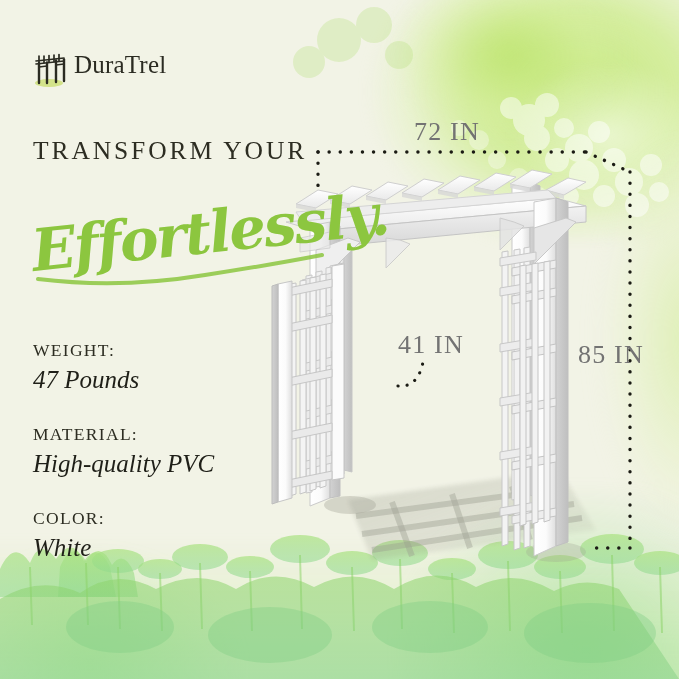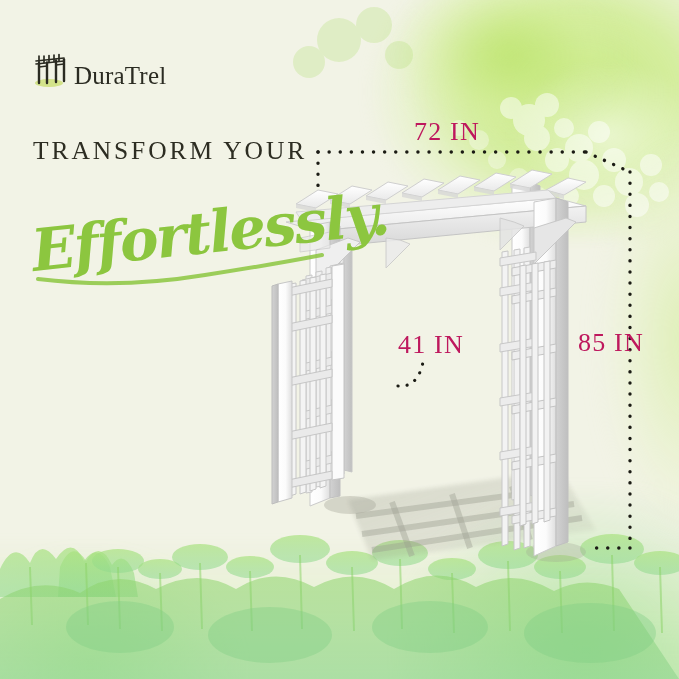--- a/index.html
+++ b/index.html
@@ -45,21 +45,21 @@
   }
   .wash-br{
     right:-60px;bottom:-40px;width:340px;height:230px;
     background:radial-gradient(ellipse at 55% 70%, rgba(150,222,140,.58) 0%, rgba(242,243,230,0) 74%);
     filter:blur(8px);
   }
   .foliage{position:absolute;left:0;bottom:0;width:679px;height:230px;pointer-events:none;}
   .foliage-top{position:absolute;right:0;top:0;width:400px;height:280px;pointer-events:none;}
 
   
-  .logo{position:absolute;left:33px;top:52px;display:flex;align-items:flex-end;gap:7px;}
+  .logo{position:absolute;left:33px;top:52px;display:flex;align-items:flex-start;gap:7px;}
   .logo-mark{width:34px;height:36px;display:block;}
   .logo-word{
     font-family:"Liberation Serif", serif;
     font-size:25px;color:#2b2b22;letter-spacing:.2px;line-height:1;
     white-space:nowrap;
   }
 
   .headline{
     position:absolute;left:33px;top:133px;width:300px;
     font-family:"Liberation Serif", serif;
@@ -90,25 +90,25 @@
     font-style:italic;font-size:25px;color:#1f1f18;line-height:1.15;
   }
 
   
   .product{position:absolute;left:0;top:0;width:679px;height:679px;pointer-events:none;}
   .dims{position:absolute;left:0;top:0;width:679px;height:679px;pointer-events:none;}
 
   .dim-label{
     position:absolute;
     font-family:"Liberation Serif", serif;
-    font-size:26px;color:#be185d;letter-spacing:1.2px;white-space:nowrap;
+    font-size:26px;color:#737373;letter-spacing:1.2px;white-space:nowrap;
   }
   #dim-72{left:414px;top:117px;}
   #dim-41{left:398px;top:318px;margin-top:12px;}
-  #dim-85{left:578px;top:328px;font-family:Liberation Serif, serif;}
+  #dim-85{left:578px;top:340px;font-family:Liberation Serif, serif;}
 </style>
 </head>
 <body>
 
 <div id="stage">
 
   <div class="wash wash-tr"></div>
   <div class="wash wash-tr2"></div>
   <div class="wash wash-tr3"></div>
   <div class="wash wash-right"></div>
@@ -449,14 +449,28 @@
   </div>
 
   <div class="script">
     <svg viewBox="0 0 320 78" width="320" height="78">
 
       <path d="M8 64 Q90 74 175 60 Q240 50 292 40" stroke="#8cc63f" stroke-width="4" fill="none" stroke-linecap="round" opacity=".85"></path>
       <text class="script-text" x="4" y="56" transform="rotate(-6 4 56)">Effortlessly.</text>
     </svg>
   </div>
 
+  <div class="specs">
+    <div class="spec">
+      <div class="spec-label">WEIGHT:</div>
+      <div class="spec-value">47 Pounds</div>
+    </div>
+    <div class="spec">
+      <div class="spec-label">MATERIAL:</div>
+      <div class="spec-value">High-quality PVC</div>
+    </div>
+    <div class="spec">
+      <div class="spec-label">COLOR:</div>
+      <div class="spec-value">White</div>
+    </div>
+  </div>
 
 </div>
 
 </body></html>

